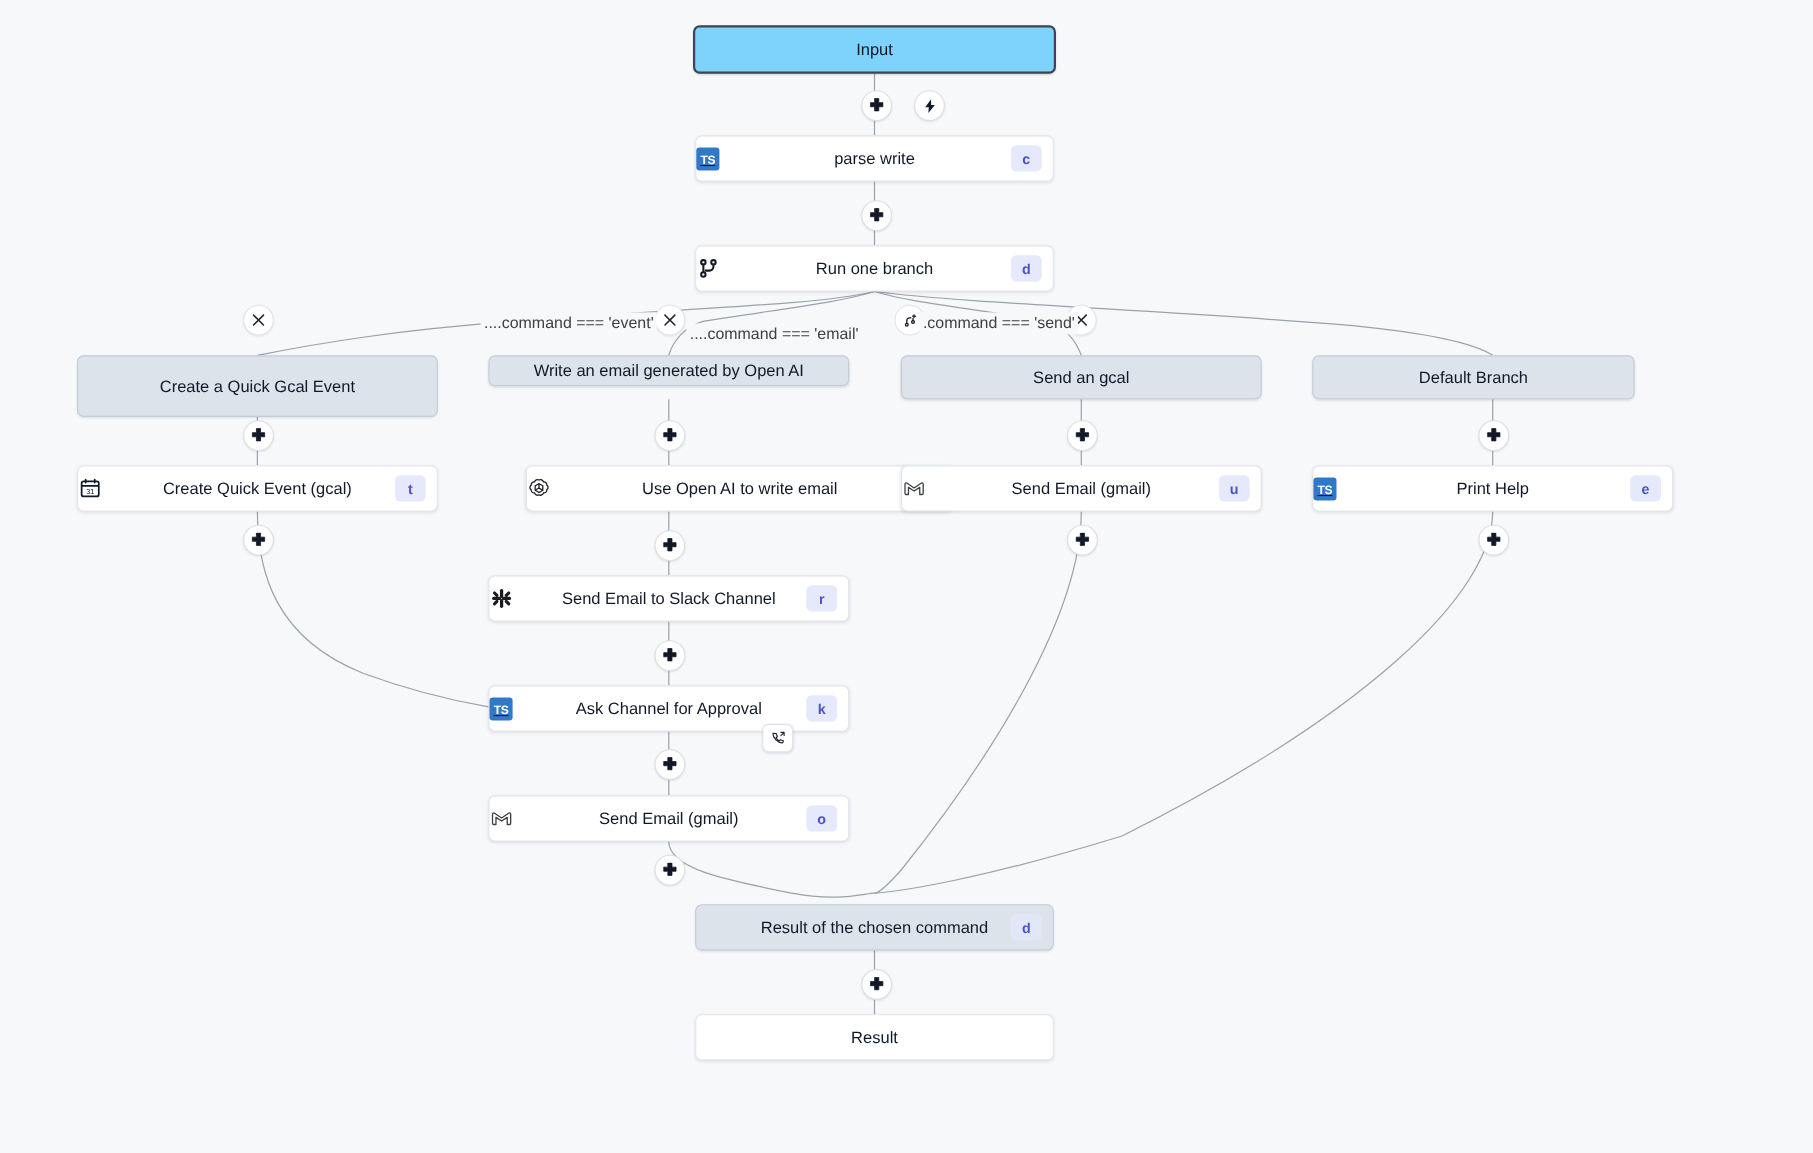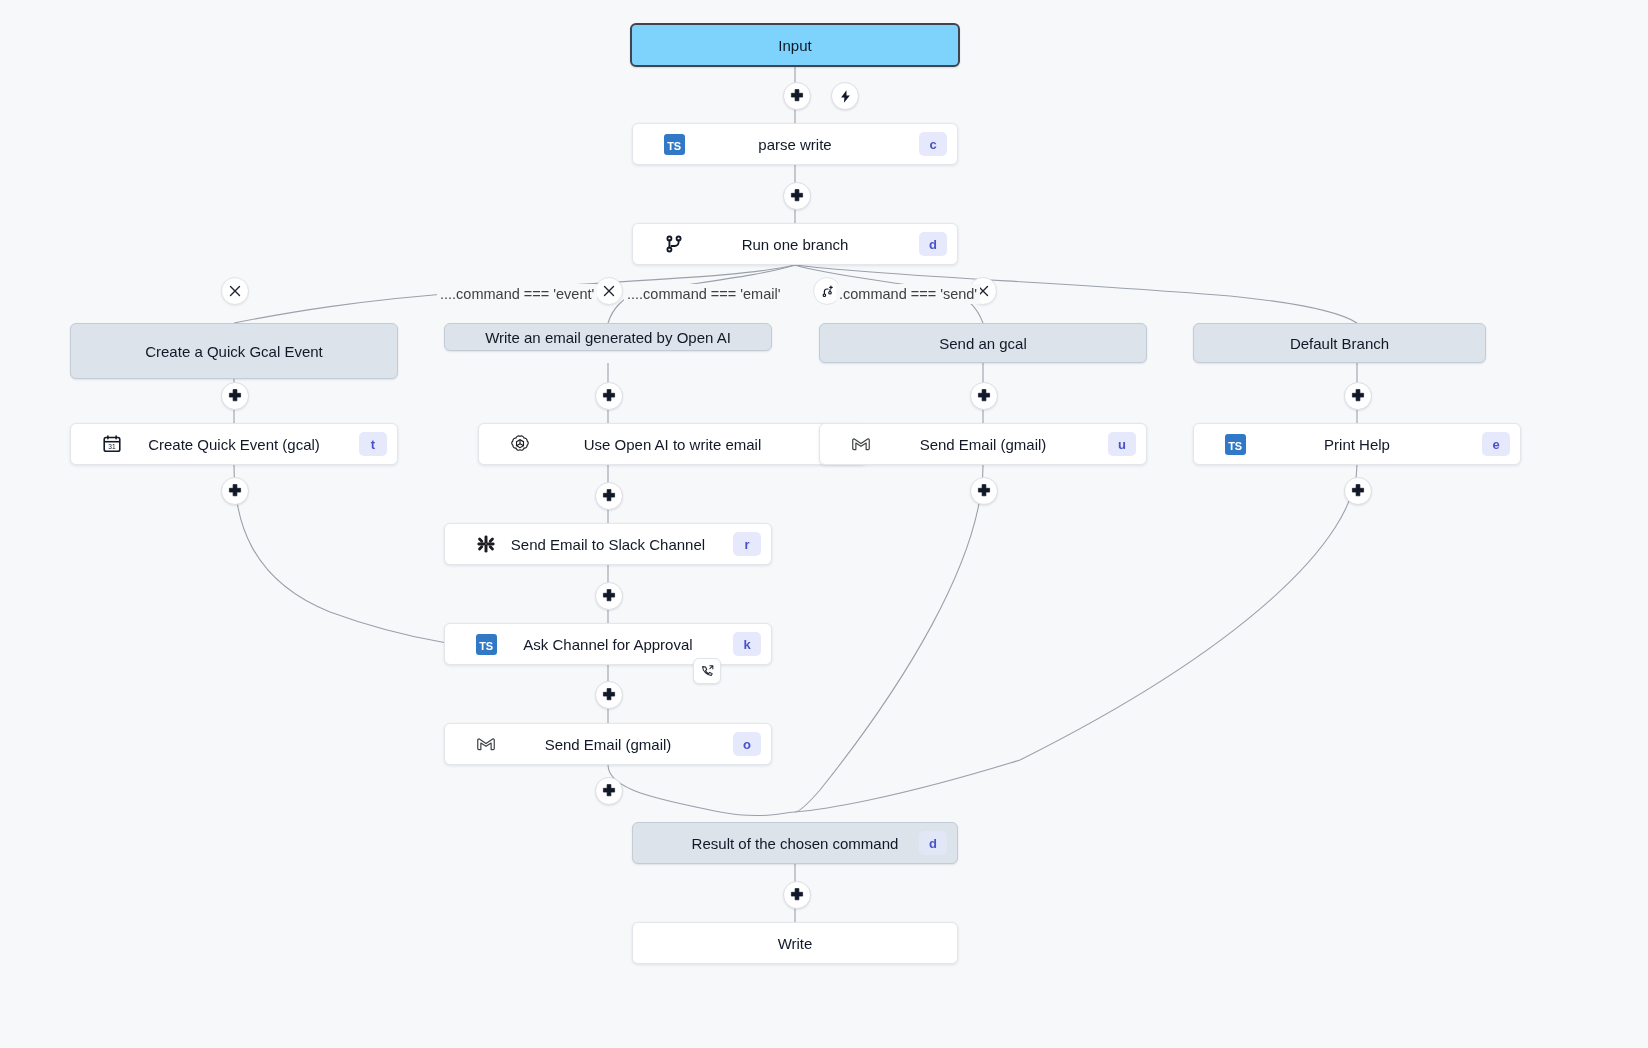--- a/index.html
+++ b/index.html
@@ -49,25 +49,25 @@
   }
   
   .n-step {
     background: #ffffff;
     border: 1px solid #e3e6ea;
     box-shadow: 0 1px 3px rgba(16,24,40,.10);
   }
 
   .icon-slot {
     position: absolute;
-    left: 30px;
+    left: 0;
     top: 50%;
     transform: translateY(-50%);
     width: 22px; height: 22px;
-    display: flex; align-items: center; justify-content: center;
+    display: flex; align-items: center; justify-content: flex-start; text-decoration: underline;
   }
   .kbd {
     position: absolute;
     right: 10px;
     top: 50%;
     transform: translateY(-50%);
     width: 28px; height: 24px;
     border-radius: 5px;
     background: #e6e9fb;
     color: #4a52c9;
@@ -279,21 +279,21 @@
           </svg>
         </span>
         <span class="label">Send Email (gmail)</span>
         <span class="kbd">o</span>
       </div>
       <div class="node n-section" style="left: 632px; top: 822px; width: 326px; height: 42px;">
         <span class="label">Result of the chosen command</span>
         <span class="kbd on-grey">d</span>
       </div>
       <div class="node n-step" style="left: 632px; top: 922px; width: 326px; height: 42px;">
-        <span class="label">Write</span>
+        <span class="label">Result</span>
       </div>
       <div class="handle" style="left: 783px; top: 82px;">
         <svg width="14" height="14" viewBox="0 0 14 14" fill="#111827">
           <path d="M5.1 0.6h3.8v3.7h3.7v3.8H8.9v3.7H5.1V8.1H1.4V4.3h3.7z" stroke="#111827" stroke-width="0.7" stroke-linejoin="round"></path>
         </svg>
       </div>
       <div class="handle" style="left: 783px; top: 182px;">
         <svg width="14" height="14" viewBox="0 0 14 14" fill="#111827">
           <path d="M5.1 0.6h3.8v3.7h3.7v3.8H8.9v3.7H5.1V8.1H1.4V4.3h3.7z" stroke="#111827" stroke-width="0.7" stroke-linejoin="round"></path>
         </svg>
@@ -381,16 +381,16 @@
       <div class="addbranch" style="left: 813px; top: 277px;">
         <svg width="15" height="15" viewBox="0 0 24 24" fill="none" stroke="#111827" stroke-width="1.9" stroke-linecap="round">
           <circle cx="7" cy="18" r="2"></circle>
           <circle cx="16" cy="14" r="2"></circle>
           <path d="M7 16 V12 a4 4 0 0 1 4-4 h2"></path>
           <path d="M16 12 V9"></path>
           <path d="M17.5 3.5v4M15.5 5.5h4"></path>
         </svg>
       </div>
       <div class="chip" style="left: 437px; top: 284px;">....command === 'event'</div>
-      <div class="chip" style="left: 624px; top: 284px;">....command === 'email'</div>
+      <div class="chip" style="left: 624px; top: 294px;">....command === 'email'</div>
       <div class="chip" style="left: 836px; top: 284px;">.command === 'send'</div>
     </div>
 </div>
 
 </body></html>

